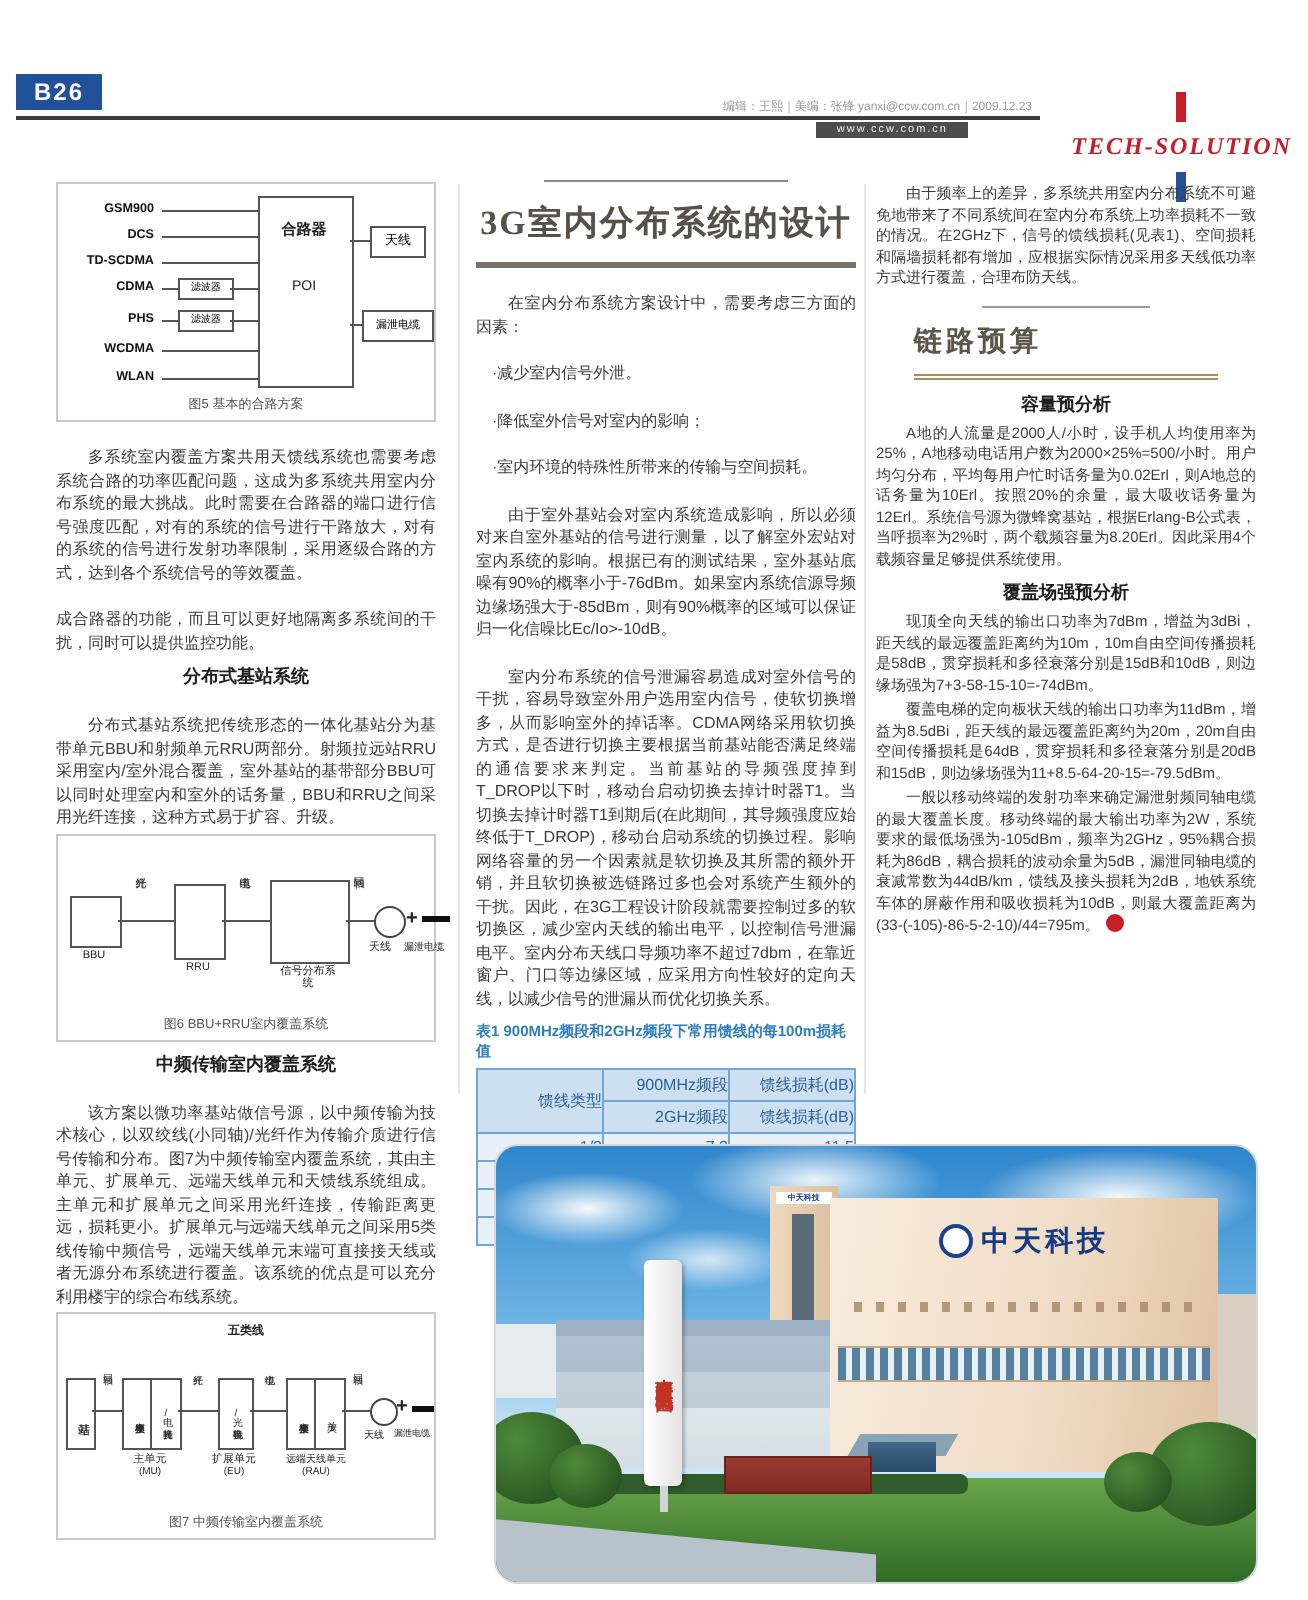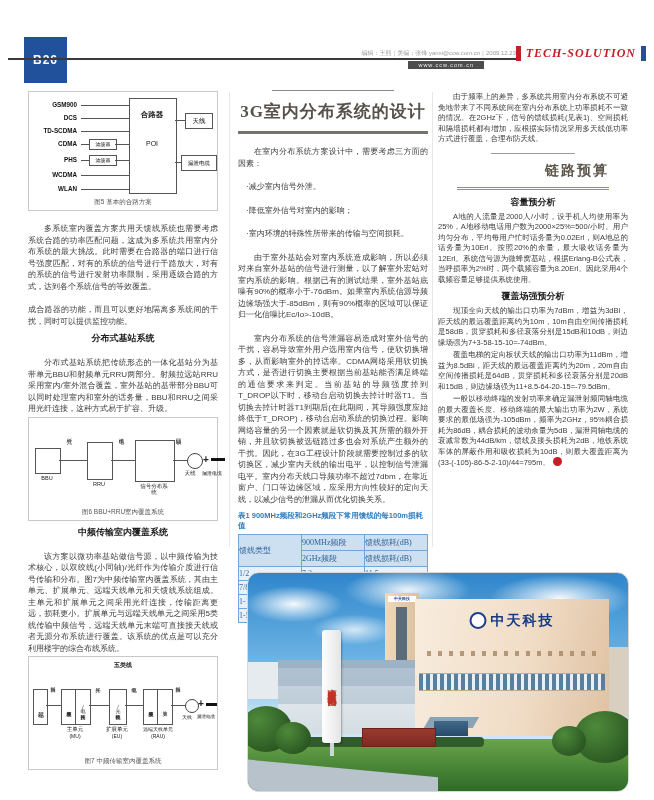--- a/index.html
+++ b/index.html
@@ -1,28 +1,28 @@
 <!DOCTYPE html>
 <html><head>
 <meta charset="utf-8">
 <style>
   html,body{margin:0;padding:0;}
   body{width:654px;height:800px;background:#f2f2f2;font-family:"Liberation Sans","DejaVu Sans",sans-serif;}
   .page{position:relative;width:654px;height:800px;background:#ffffff;overflow:hidden;}
 
   
-  .page-num{position:absolute;left:24px;top:37px;background:#21519b;color:#fff;
-    font-size:12px;font-weight:bold;padding:16px 9px;letter-spacing:1px;}
+  .page-num{position:absolute;left:8px;top:37px;background:#21519b;color:#fff;
+    font-size:12px;font-weight:bold;padding:2px 9px;letter-spacing:1px;}
   .section-title{position:absolute;left:56px;top:33px;font-family:"Liberation Serif","DejaVu Serif",serif;
     font-size:19px;font-weight:bold;color:#2b2b2b;letter-spacing:4px;}
   .header-rule{position:absolute;left:8px;top:58px;width:512px;border-top:2px solid #3a3a3a;}
   .masthead-note{position:absolute;right:138px;top:49px;font-size:6px;color:#9a9a9a;}
   .site-bar{position:absolute;right:170px;top:61px;background:#4d4d4d;color:#f2f2f2;
     font-size:5.5px;padding:1px 10px;letter-spacing:1px;}
-  .brand{position:absolute;right:8px;top:46px;display:flex;align-items:center;gap:5px;}
+  .brand{position:absolute;right:8px;top:46px;display:flex;align-items:center;gap:5px;flex-direction:column;}
   .brand .bar-red{width:5px;height:15px;background:#c41e26;}
   .brand .bar-blue{width:5px;height:15px;background:#21519b;}
   .brand .brand-text{font-family:"Liberation Serif","DejaVu Serif",serif;font-style:italic;
     font-weight:bold;font-size:12px;color:#c41e26;letter-spacing:1px;}
 
   
   .col{position:absolute;width:190px;}
   .col1{left:28px;top:91px;}
   .col2{left:238px;top:88px;}
   .col3{left:438px;top:92px;}
@@ -35,21 +35,21 @@
   .bullet{text-indent:1em;text-align:left;}
   .sub-h{text-align:center;font-weight:bold;font-size:9px;color:#1e1e1e;margin:5px 0 3px;}
 
   
   .article-title-block{margin:2px 0 7px 0;text-align:center;border-bottom:3px solid #77726a;padding-bottom:8px;}
   .title-topline{width:64%;margin:0 auto 9px auto;border-top:1px solid #8a8a8a;}
   .article-title{font-family:"Liberation Serif","DejaVu Serif",serif;font-size:17px;
     font-weight:bold;color:#56514b;letter-spacing:1px;}
 
   
-  .section-block{margin:8px auto 6px auto;text-align:right;width:80%;
+  .section-block{margin:8px auto 6px auto;text-align:left;width:80%;
     border-bottom:3px double #a98f4e;padding-bottom:7px;}
   .section-topline{width:55%;margin:0 auto 8px auto;border-top:1px solid #9a9a9a;}
   .section-name{font-family:"Liberation Serif","DejaVu Serif",serif;font-size:14px;
     font-weight:bold;color:#5c564b;letter-spacing:2px;}
 
   
   .fig{position:relative;border:1px solid #c9c9c9;background:#fff;margin-bottom:5px;}
   .fig .hline{position:absolute;height:0;border-top:1px solid #555;}
   .fig .bx{position:absolute;border:1px solid #555;background:#fff;}
   .fig .lbl{position:absolute;color:#222;}
@@ -70,22 +70,22 @@
   .nlbl{position:absolute;text-align:center;font-size:5.5px;color:#222;}
   .thick{position:absolute;height:3px;background:#111;}
   .circ{position:absolute;border:1px solid #444;border-radius:50%;background:#fff;}
   .plus{position:absolute;font-size:10px;color:#222;font-weight:bold;}
   .vbox{position:absolute;border:1px solid #555;display:flex;align-items:center;justify-content:center;
     font-size:5px;color:#222;background:#fff;}
 
   
   .tbl-caption{font-size:7.5px;color:#2f7ec0;margin:6px 0 3px 0;font-weight:bold;}
   table.tbl{width:100%;border-collapse:collapse;table-layout:fixed;}
-  .tbl td{border:1px solid #74a5d6;font-size:8px;color:#3a6b9e;text-align:left;
-    padding:2px 0;background:#e8f1fa;font-family:Liberation Serif, serif;}
+  .tbl td{border:1px solid #74a5d6;font-size:8px;color:#3a6b9e;text-align:right;
+    padding:2px 0;background:#e8f1fa;}
   .tbl .hd{background:#cde0f2;color:#2e5f94;}
 
   
   .photo{position:absolute;left:247px;top:572px;width:380px;height:218px;border-radius:12px;
     overflow:hidden;border:1px solid #d8d8d8;
     background:linear-gradient(180deg,#2f86cc 0%,#6db4e4 40%,#b9dcf2 62%,#cfe7f5 70%);}
   .photo>div{position:absolute;}
   .clouds{left:0;top:0;right:0;height:65%;
     background:
      radial-gradient(ellipse 70px 26px at 12% 22%,rgba(255,255,255,.95),rgba(255,255,255,0) 70%),

